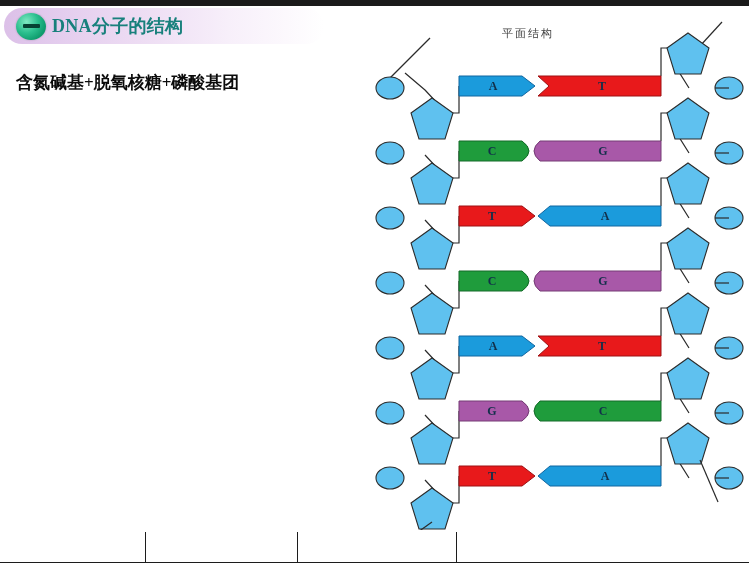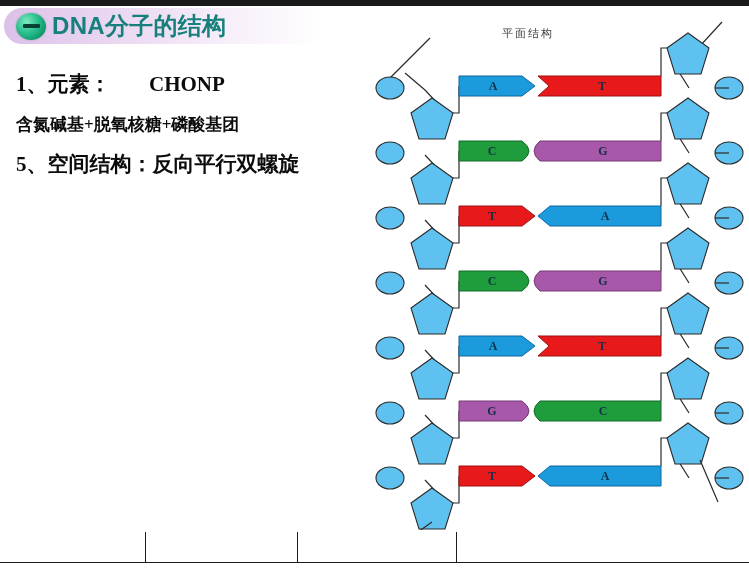--- a/index.html
+++ b/index.html
@@ -31,22 +31,22 @@
     border-radius:50%;
     background:radial-gradient(circle at 35% 32%,#7fe9c2 0%,#2bbf8e 42%,#0f9d6e 72%,#0a7d57 100%);
     box-shadow:0 0 2px rgba(0,0,0,.25);
     display:flex;align-items:center;justify-content:center;
     flex:none;
   }
   .title-badge i{
     display:block;width:17px;height:4px;background:#064233;border-radius:1px;
   }
   .title-text{
-    font-family:Liberation Sans, sans-serif;
-    font-weight:bold;font-size:24px;color:#18807c;
+    font-family:Liberation Serif, serif;
+    font-weight:bold;font-size:18px;color:#18807c;
     letter-spacing:.3px;white-space:nowrap;
   }
 
   
   .bullets{
     position:absolute;left:16px;top:74px;width:350px;
   }
   .bullet{
     font-family:"Liberation Serif",serif;
     font-weight:bold;
@@ -92,30 +92,22 @@
   <div class="top-strip"></div>
 
   <div class="title-pill">
     <span class="title-badge">
         <i></i>
       </span>
     <span class="title-text">DNA分子的结构</span>
   </div>
 
   <div class="bullets">
-    <div class="bullet">
-      <span>1、元素：</span>
-      <span class="gap"></span>
-      <span>CHONP</span>
-    </div>
     <div class="bullet small">
       <span>含氮碱基+脱氧核糖+磷酸基团</span>
-    </div>
-    <div class="bullet">
-      <span>5、空间结构：反向平行双螺旋</span>
     </div>
   </div>
 
   <div class="diagram">
     <div class="diagram-title">平面结构</div>
     <svg width="379" height="520" viewBox="0 0 379 520">
       <defs>
         <g id="pent">
           <polygon points="0,-22 21,-7 13,19 -13,19 -21,-7" fill="#5fc1ef" stroke="#2b2b2b" stroke-width="1.1"></polygon>
         </g>

